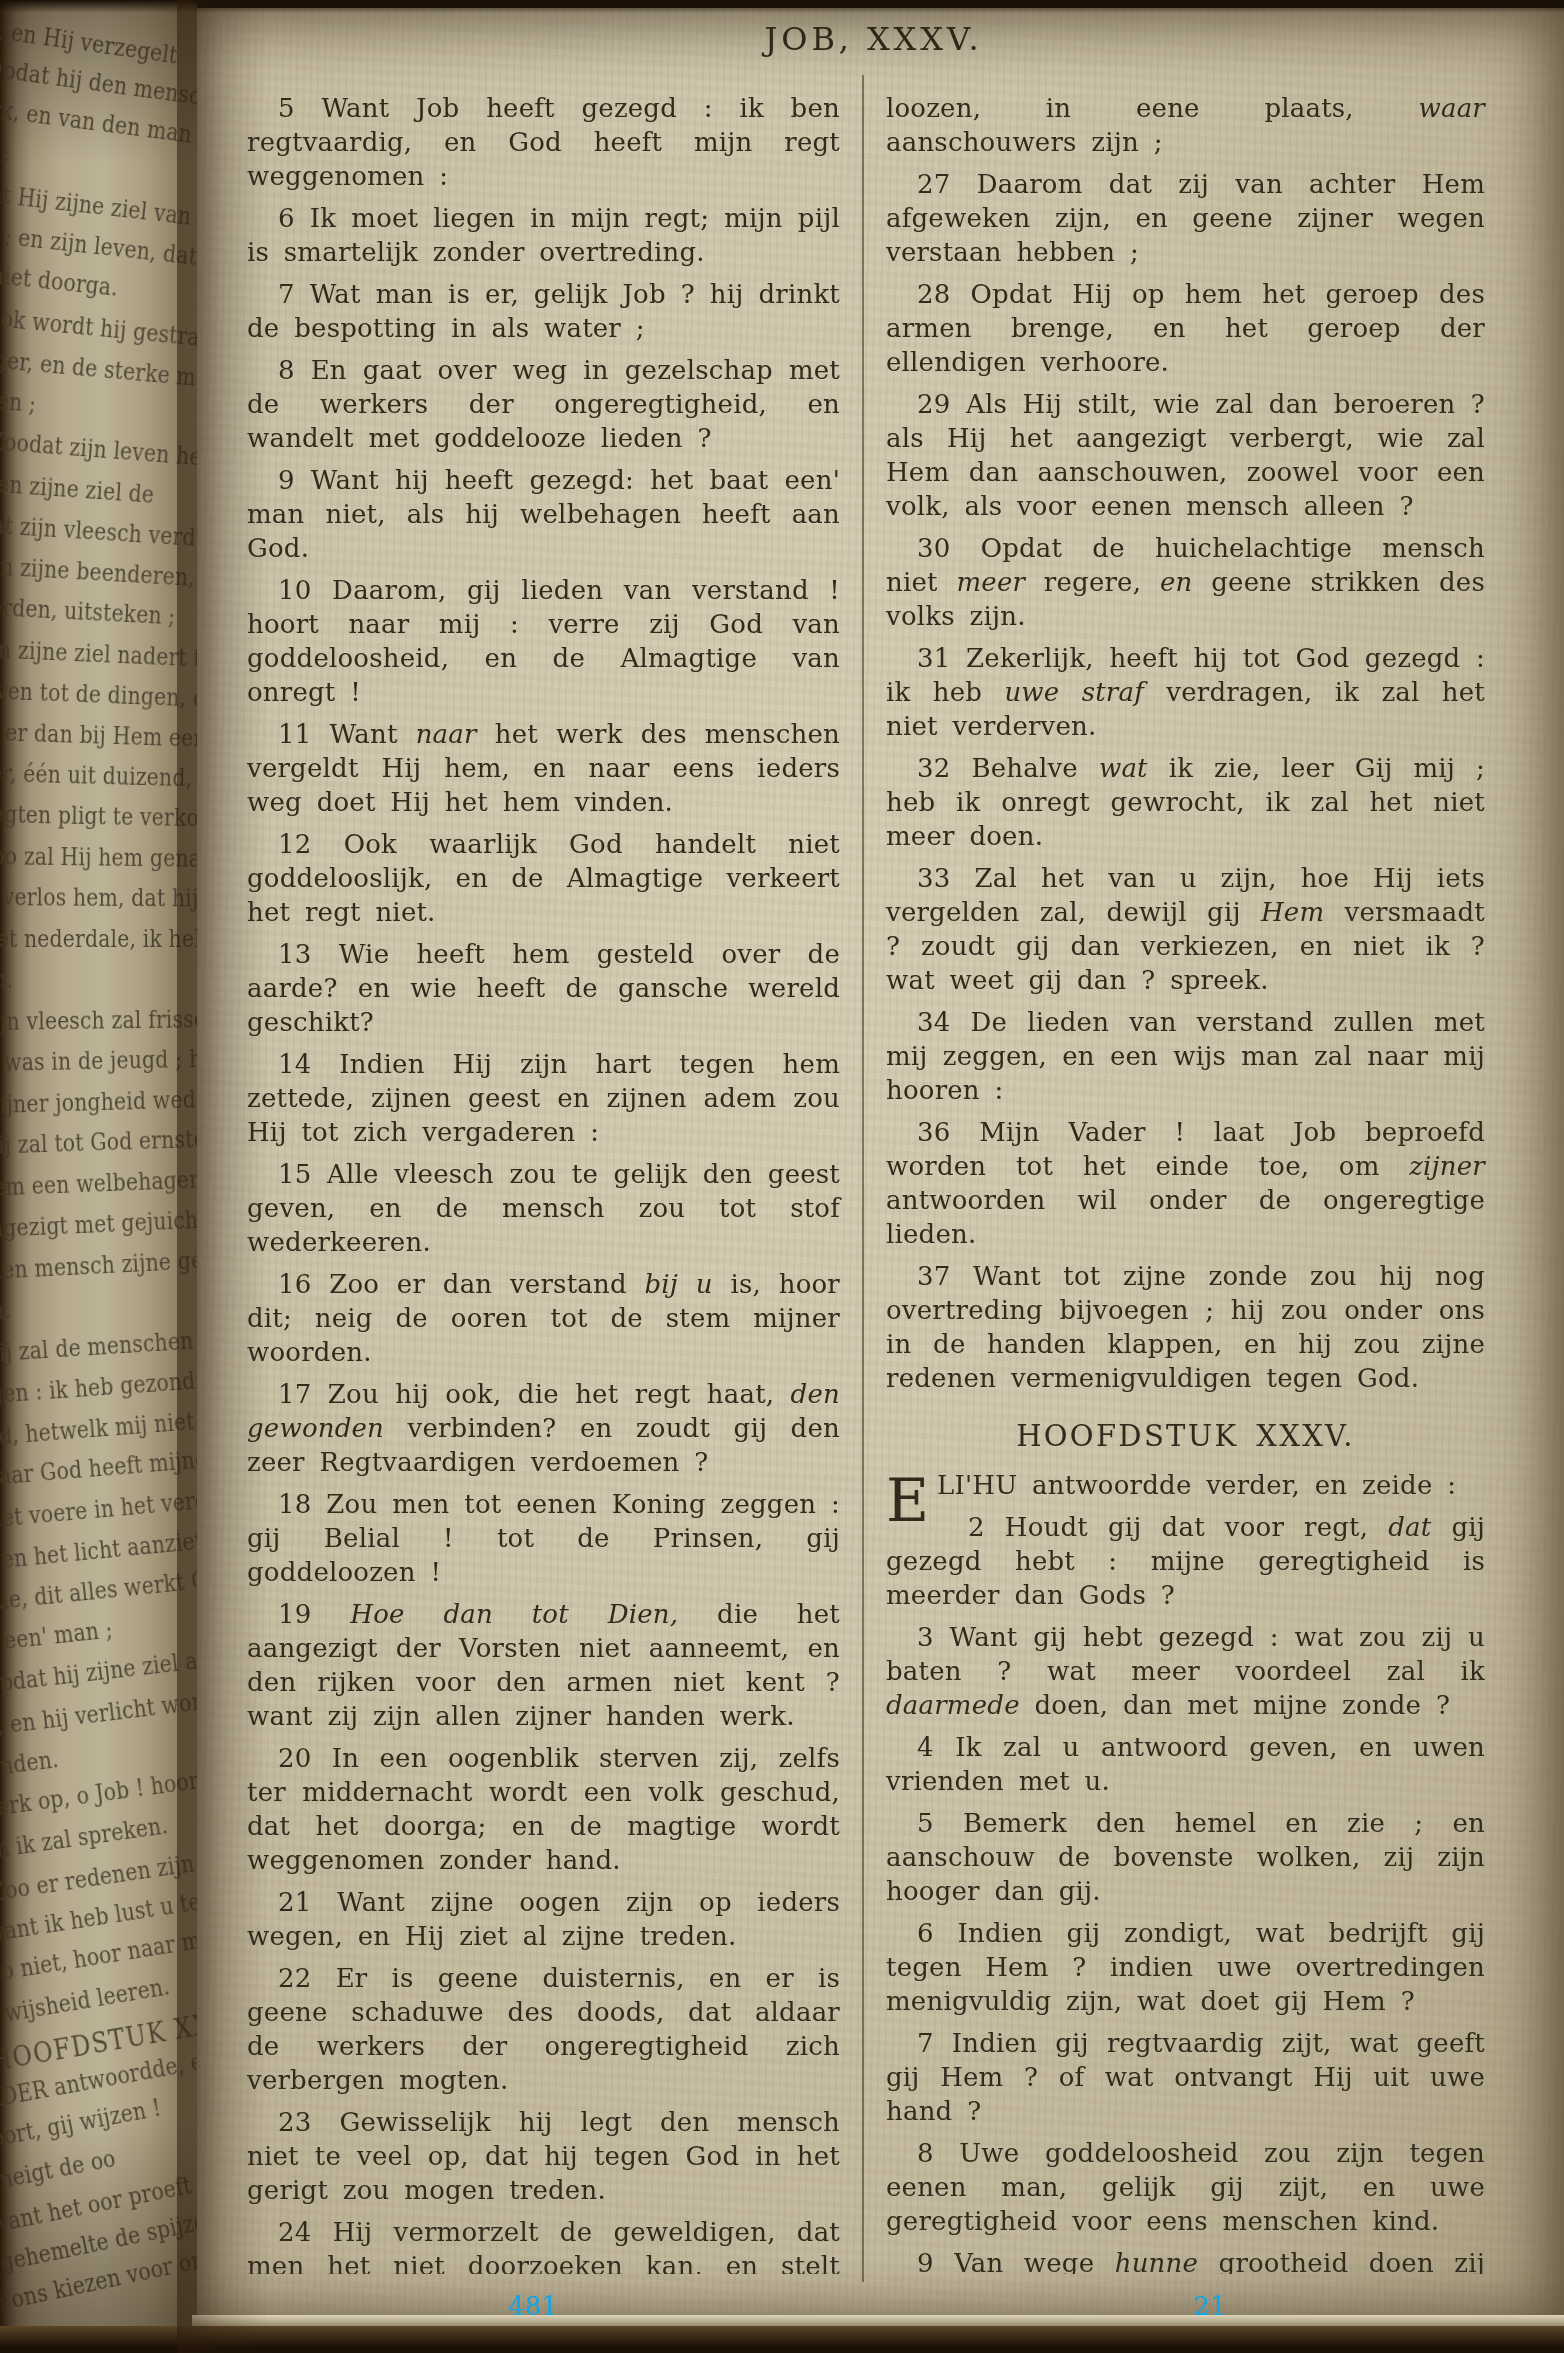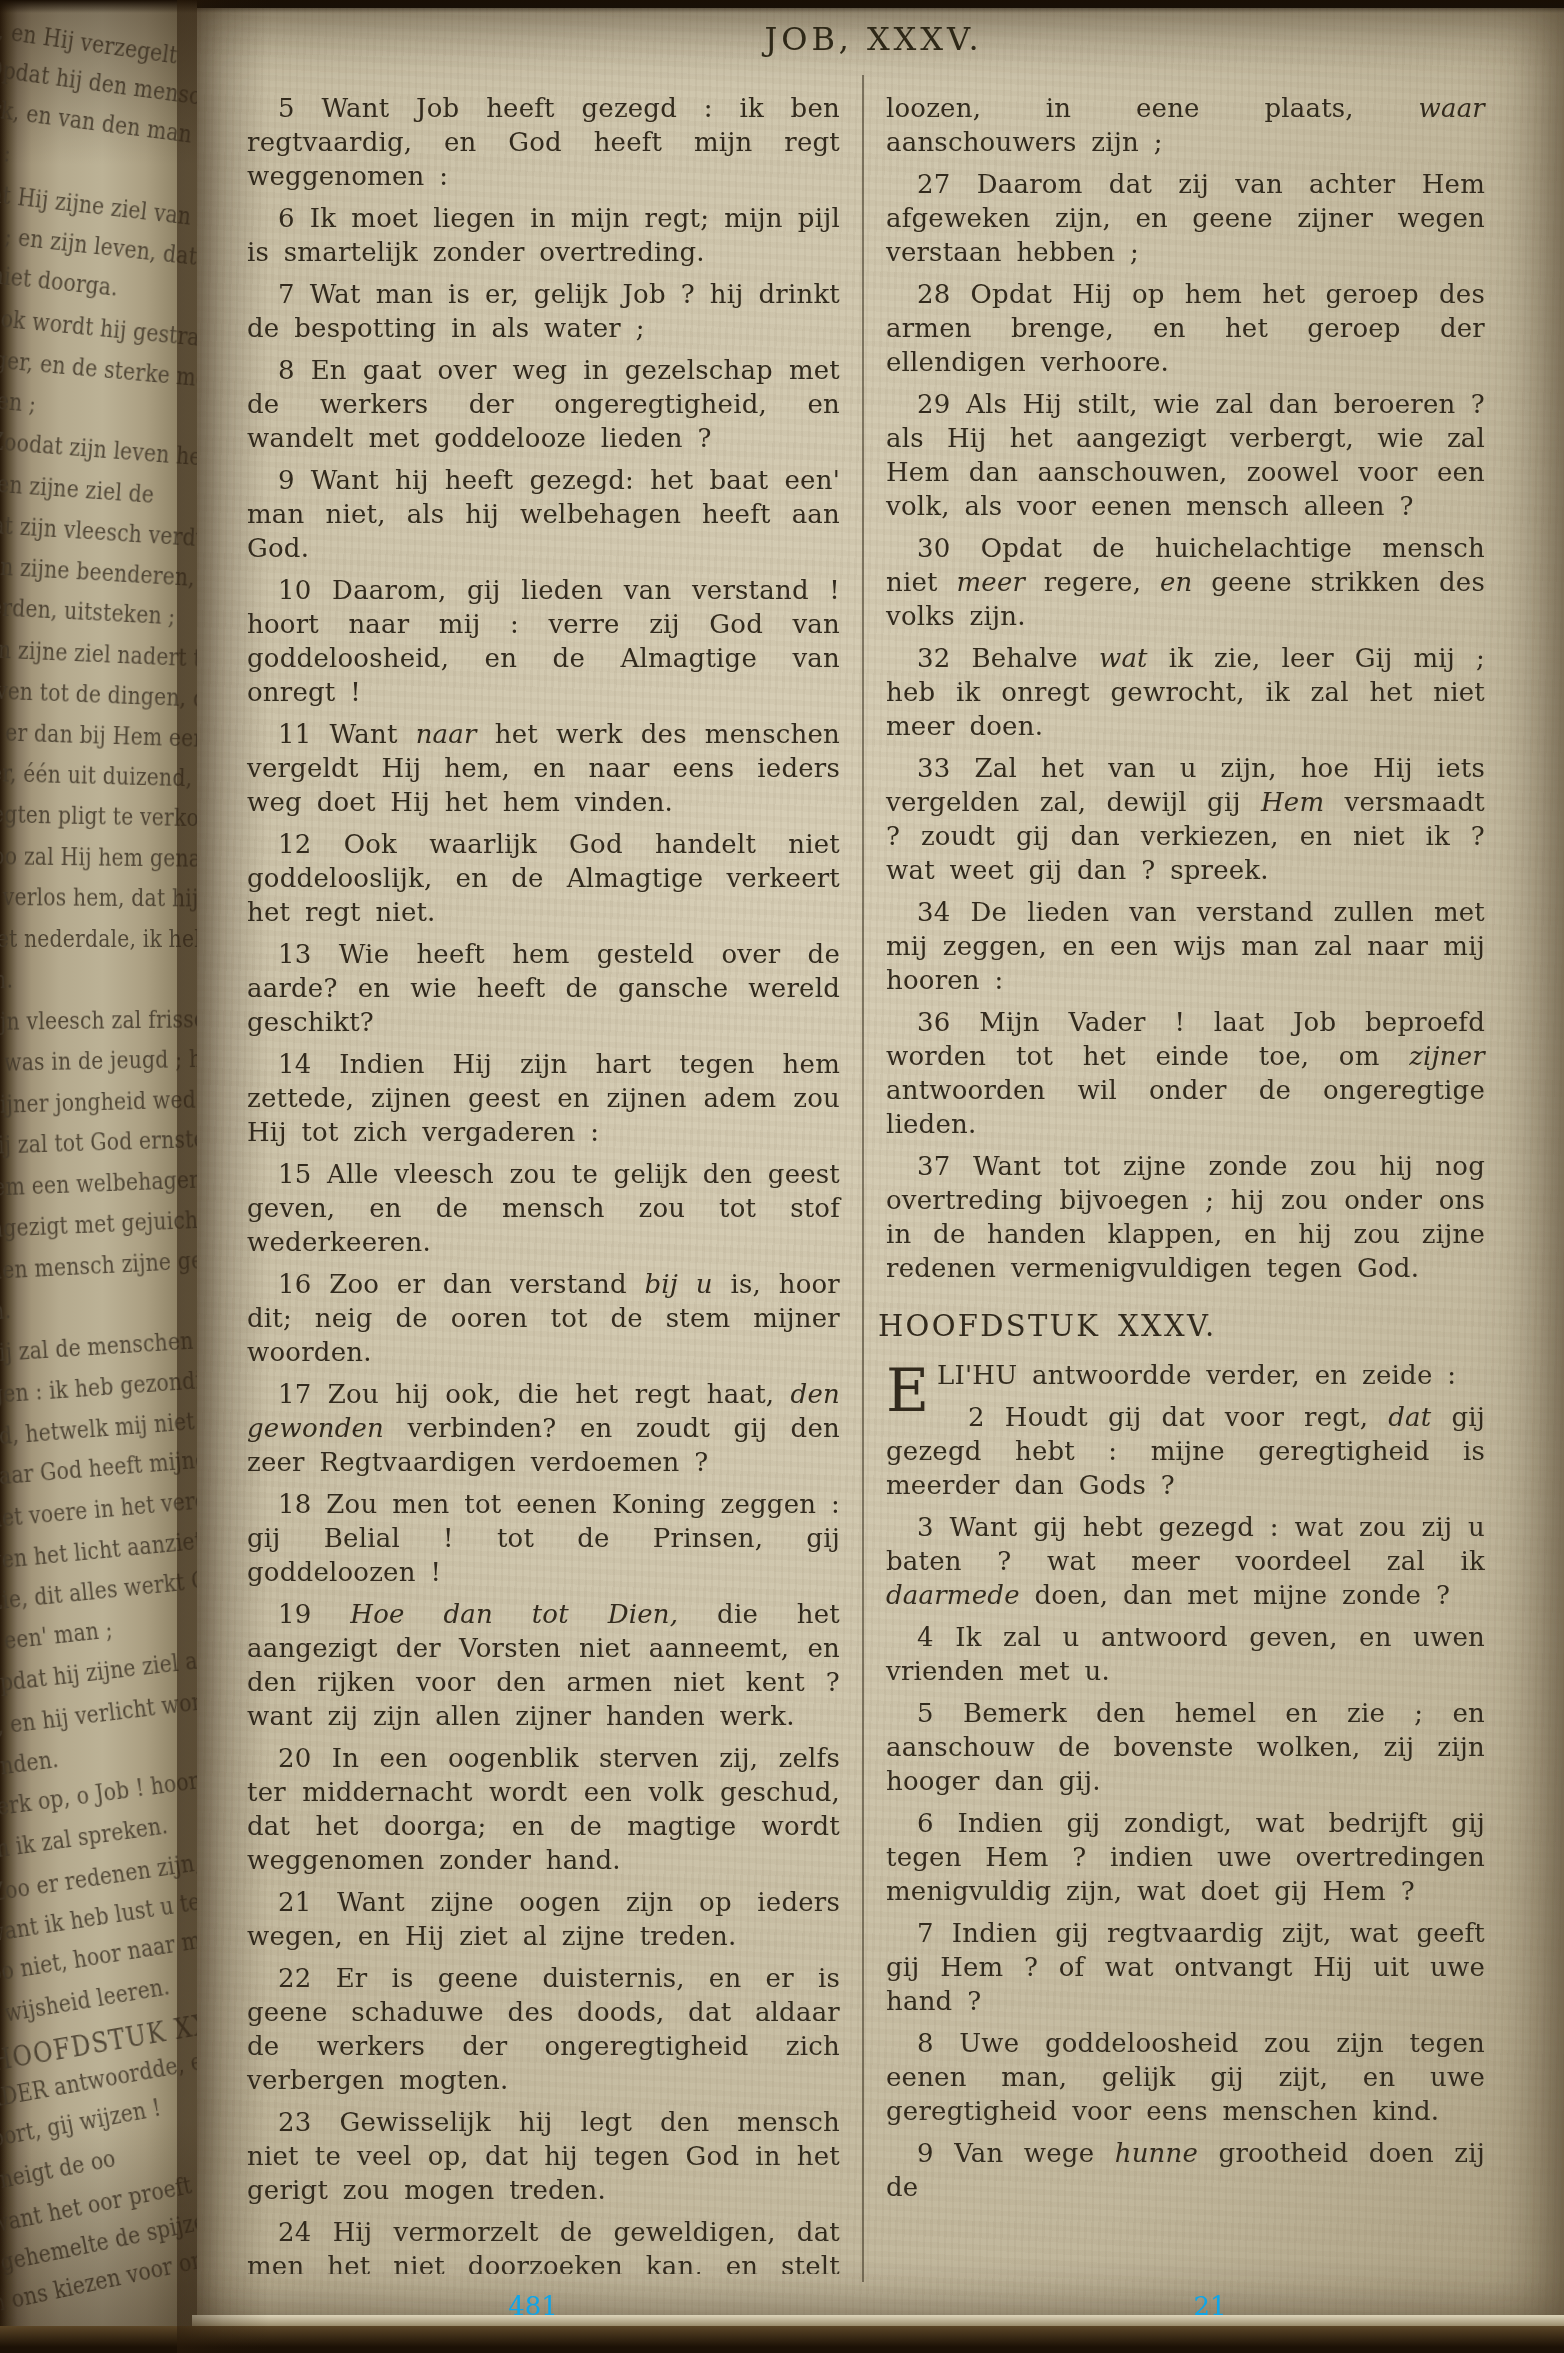--- a/index.html
+++ b/index.html
@@ -96,20 +96,21 @@
   }
   .verse { margin: 8px; text-indent: 31px; }
   .verse.no-indent { text-indent: 0; }
   .it { font-style: italic; }
   .dropcap {
     float: left;
     font-size: 59px; line-height: 61px;
     margin: 1.6px 7.8px 0 0;
   }
   .chapter-heading {
+    text-align: center;
     font-size: 29px; font-weight: 400;
     letter-spacing: 2.3px;
     margin: 23.5px 0 15.6px 0;
     text-indent: 0;
   }
   .pageno {
     position: absolute; top: 2291px;
     font-size: 26px; color: #0ea5e9;
     transform: translateX(-50%);
     z-index: 5;
@@ -211,20 +212,21 @@
     <p class="verse">25 Daarom <span class="it">dat</span> Hij hunne werken kent, zoo keert Hij hen des nachts om, en zij worden verbrijzeld.</p>
   </div>
 
 <div class="col col-right">
   <div>
       <p class="verse no-indent">loozen, in eene plaats, <span class="it">waar</span> aanschouwers zijn ;</p>
       <p class="verse">27 Daarom dat zij van achter Hem afgeweken zijn, en geene zijner wegen verstaan hebben ;</p>
       <p class="verse">28 Opdat Hij op hem het geroep des armen brenge, en het geroep der ellendigen verhoore.</p>
       <p class="verse">29 Als Hij stilt, wie zal dan beroeren ? als Hij het aangezigt verbergt, wie zal Hem dan aanschouwen, zoowel voor een volk, als voor eenen mensch alleen ?</p>
       <p class="verse">30 Opdat de huichelachtige mensch niet <span class="it">meer</span> regere, <span class="it">en</span> geene strikken des volks zijn.</p>
+      <p class="verse">31 Zekerlijk, heeft hij tot God gezegd : ik heb <span class="it">uwe straf</span> verdragen, ik zal het niet verderven.</p>
       <p class="verse">32 Behalve <span class="it">wat</span> ik zie, leer Gij mij ; heb ik onregt gewrocht, ik zal het niet meer doen.</p>
       <p class="verse">33 Zal het van u zijn, hoe Hij iets vergelden zal, dewijl gij <span class="it">Hem</span> versmaadt ? zoudt gij dan verkiezen, en niet ik ? wat weet gij dan ? spreek.</p>
       <p class="verse">34 De lieden van verstand zullen met mij zeggen, en een wijs man zal naar mij hooren :</p>
       <p class="verse">36 Mijn Vader ! laat Job beproefd worden tot het einde toe, om <span class="it">zijner</span> antwoorden wil onder de ongeregtige lieden.</p>
       <p class="verse">37 Want tot zijne zonde zou hij nog overtreding bijvoegen ; hij zou onder ons in de handen klappen, en hij zou zijne redenen vermenigvuldigen tegen God.</p>
     </div>
   <h2 class="chapter-heading">HOOFDSTUK XXXV.</h2>
   <div>
       <p class="verse no-indent"><span class="dropcap">E</span>LI'HU antwoordde verder, en zeide :</p>
       <p class="verse">2 Houdt gij dat voor regt, <span class="it">dat</span> gij gezegd hebt : mijne geregtigheid is meerder dan Gods ?</p>

